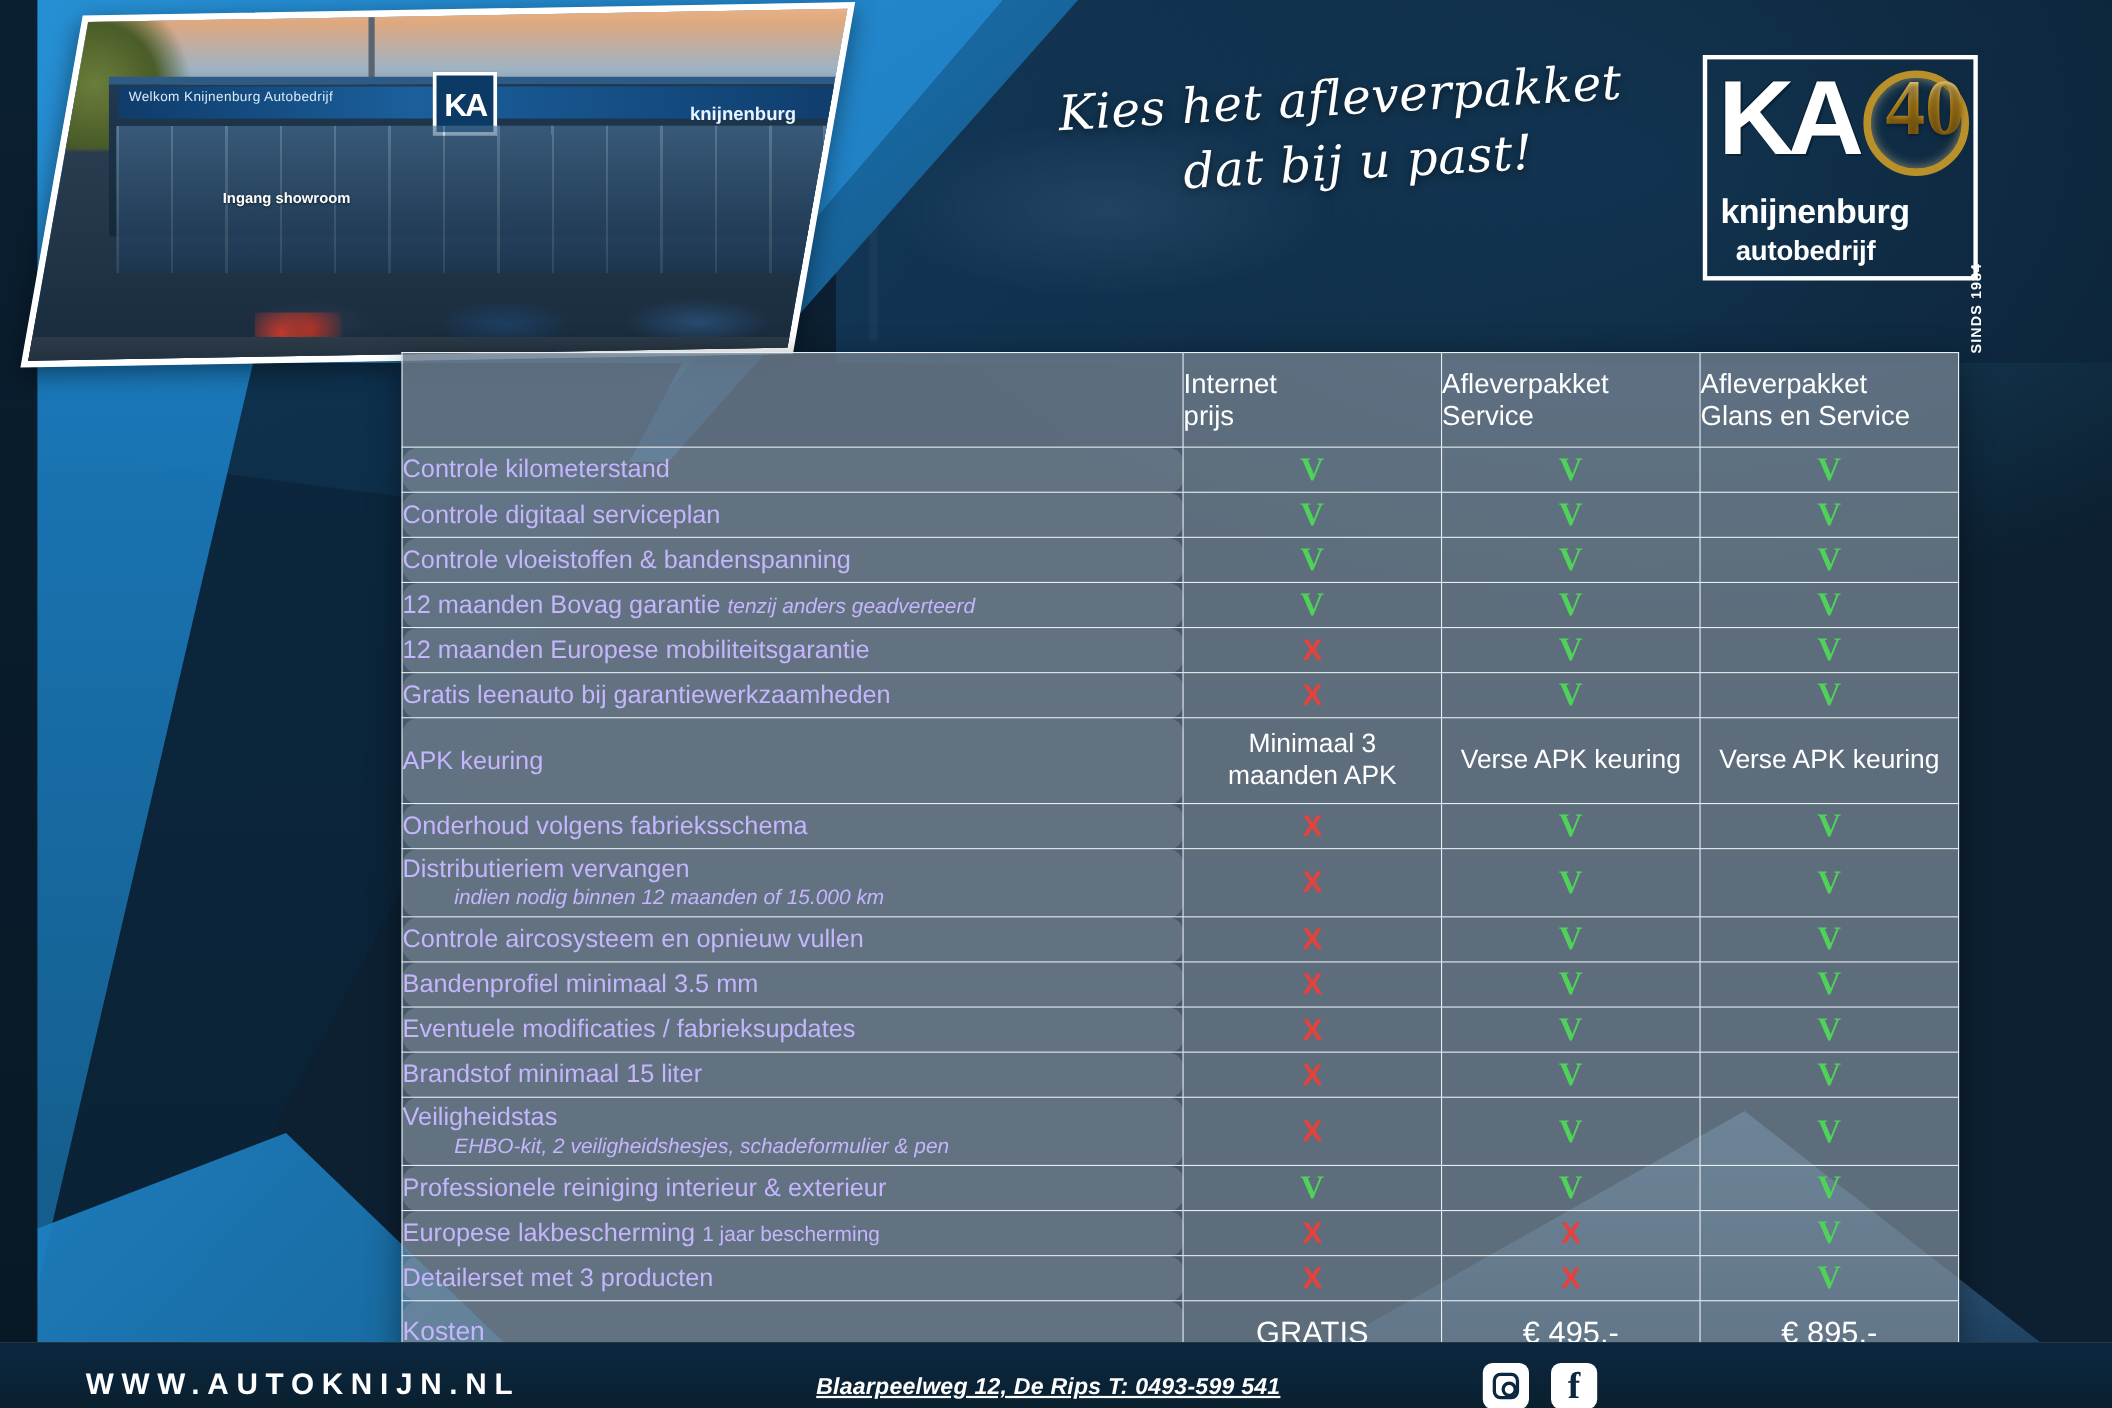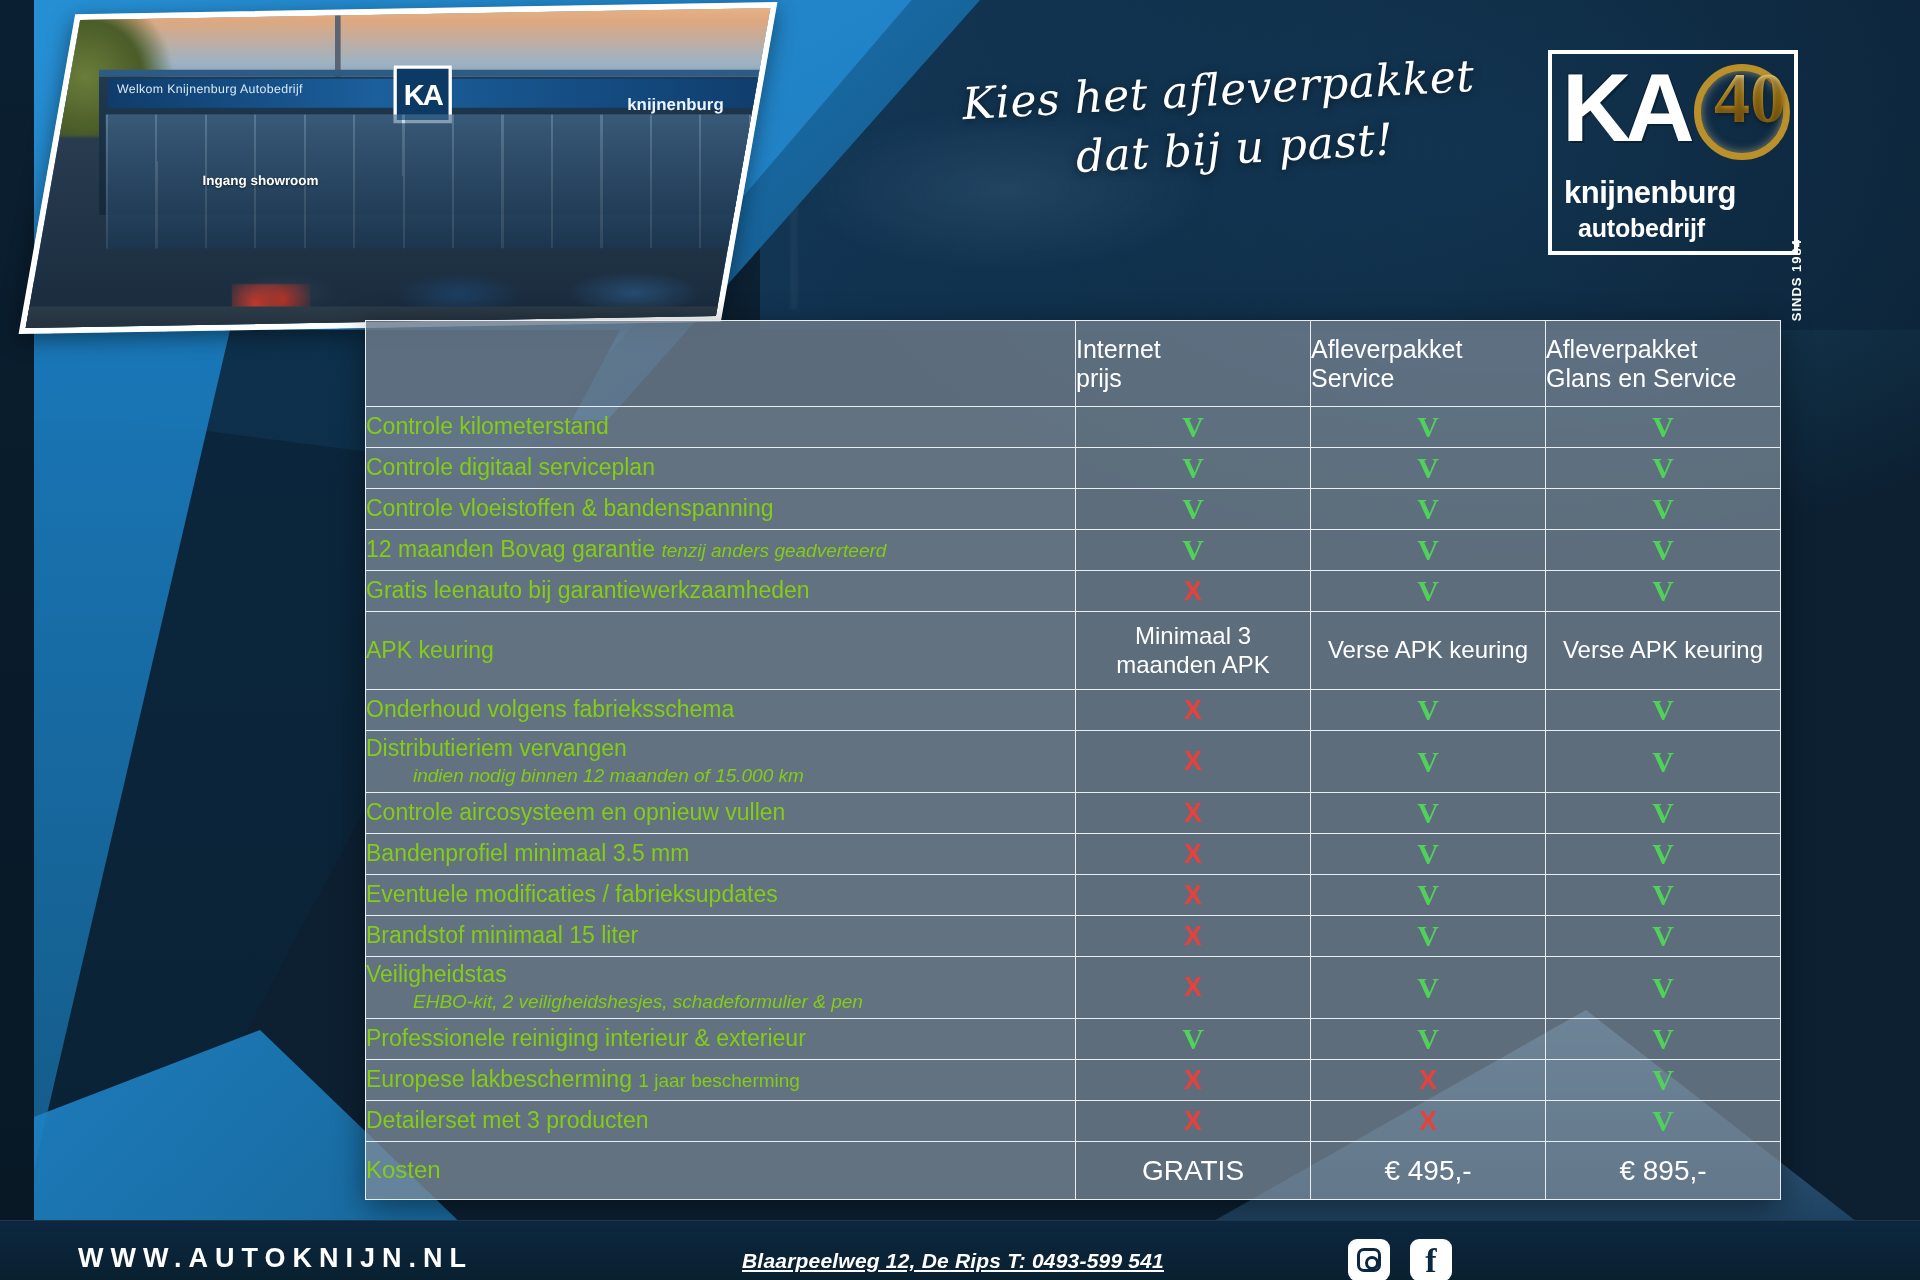--- a/index.html
+++ b/index.html
@@ -242,25 +242,26 @@
     background: rgba(105,120,136,.62);
     color: #ffffff;
     font-size: 25px;
     font-weight: normal;
     line-height: 1.15;
     text-align: left;
     padding: 4px 6px;
   }
   .hdr-row th.blank { background: rgba(105,120,136,.62); }
   td.feature {
-    color: #84cc16;
+    color: #c4b5fd;
     font-size: 23px;
     padding: 6px 0 6px 14px;
     background: rgba(128,142,156,.48);
     line-height: 1.2;
+    border-radius: 14px;
   }
   td.feature .note {
     font-style: italic;
     font-size: 19px;
   }
   td.feature .note-block {
     display: block;
     font-style: italic;
     font-size: 19px;
     margin-top: 2px;
@@ -427,20 +428,26 @@
         <tr class="row">
           <td class="feature">
             <span>12 maanden Bovag garantie</span>
             <span class="note">tenzij anders geadverteerd</span>
           </td>
           <td class="mark v">V</td>
           <td class="mark v">V</td>
           <td class="mark v">V</td>
         </tr>
         <tr class="row">
+          <td class="feature">12 maanden Europese mobiliteitsgarantie</td>
+          <td class="mark x">X</td>
+          <td class="mark v">V</td>
+          <td class="mark v">V</td>
+        </tr>
+        <tr class="row">
           <td class="feature">Gratis leenauto bij garantiewerkzaamheden</td>
           <td class="mark x">X</td>
           <td class="mark v">V</td>
           <td class="mark v">V</td>
         </tr>
         <tr class="row-tall">
           <td class="feature">APK keuring</td>
           <td class="mark txt">Minimaal 3 maanden APK</td>
           <td class="mark txt">Verse APK keuring</td>
           <td class="mark txt">Verse APK keuring</td>

